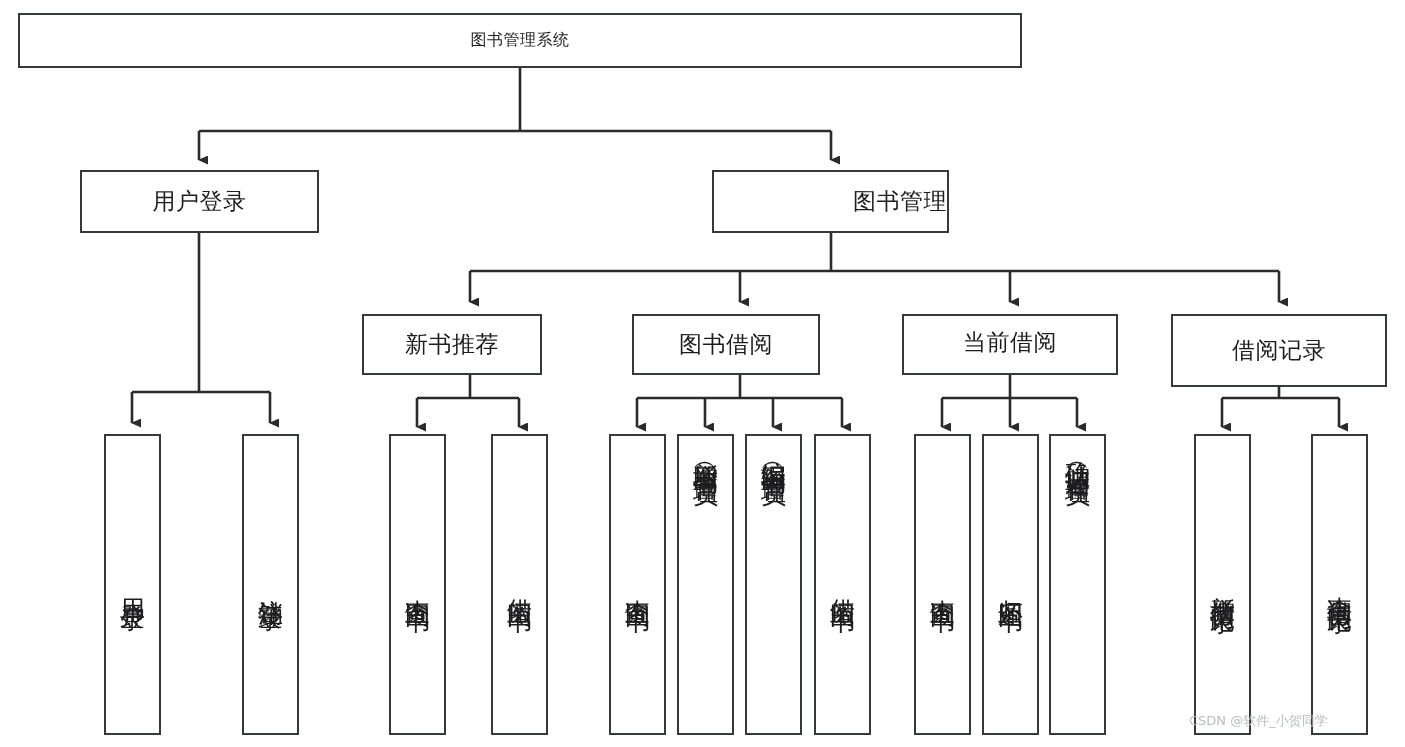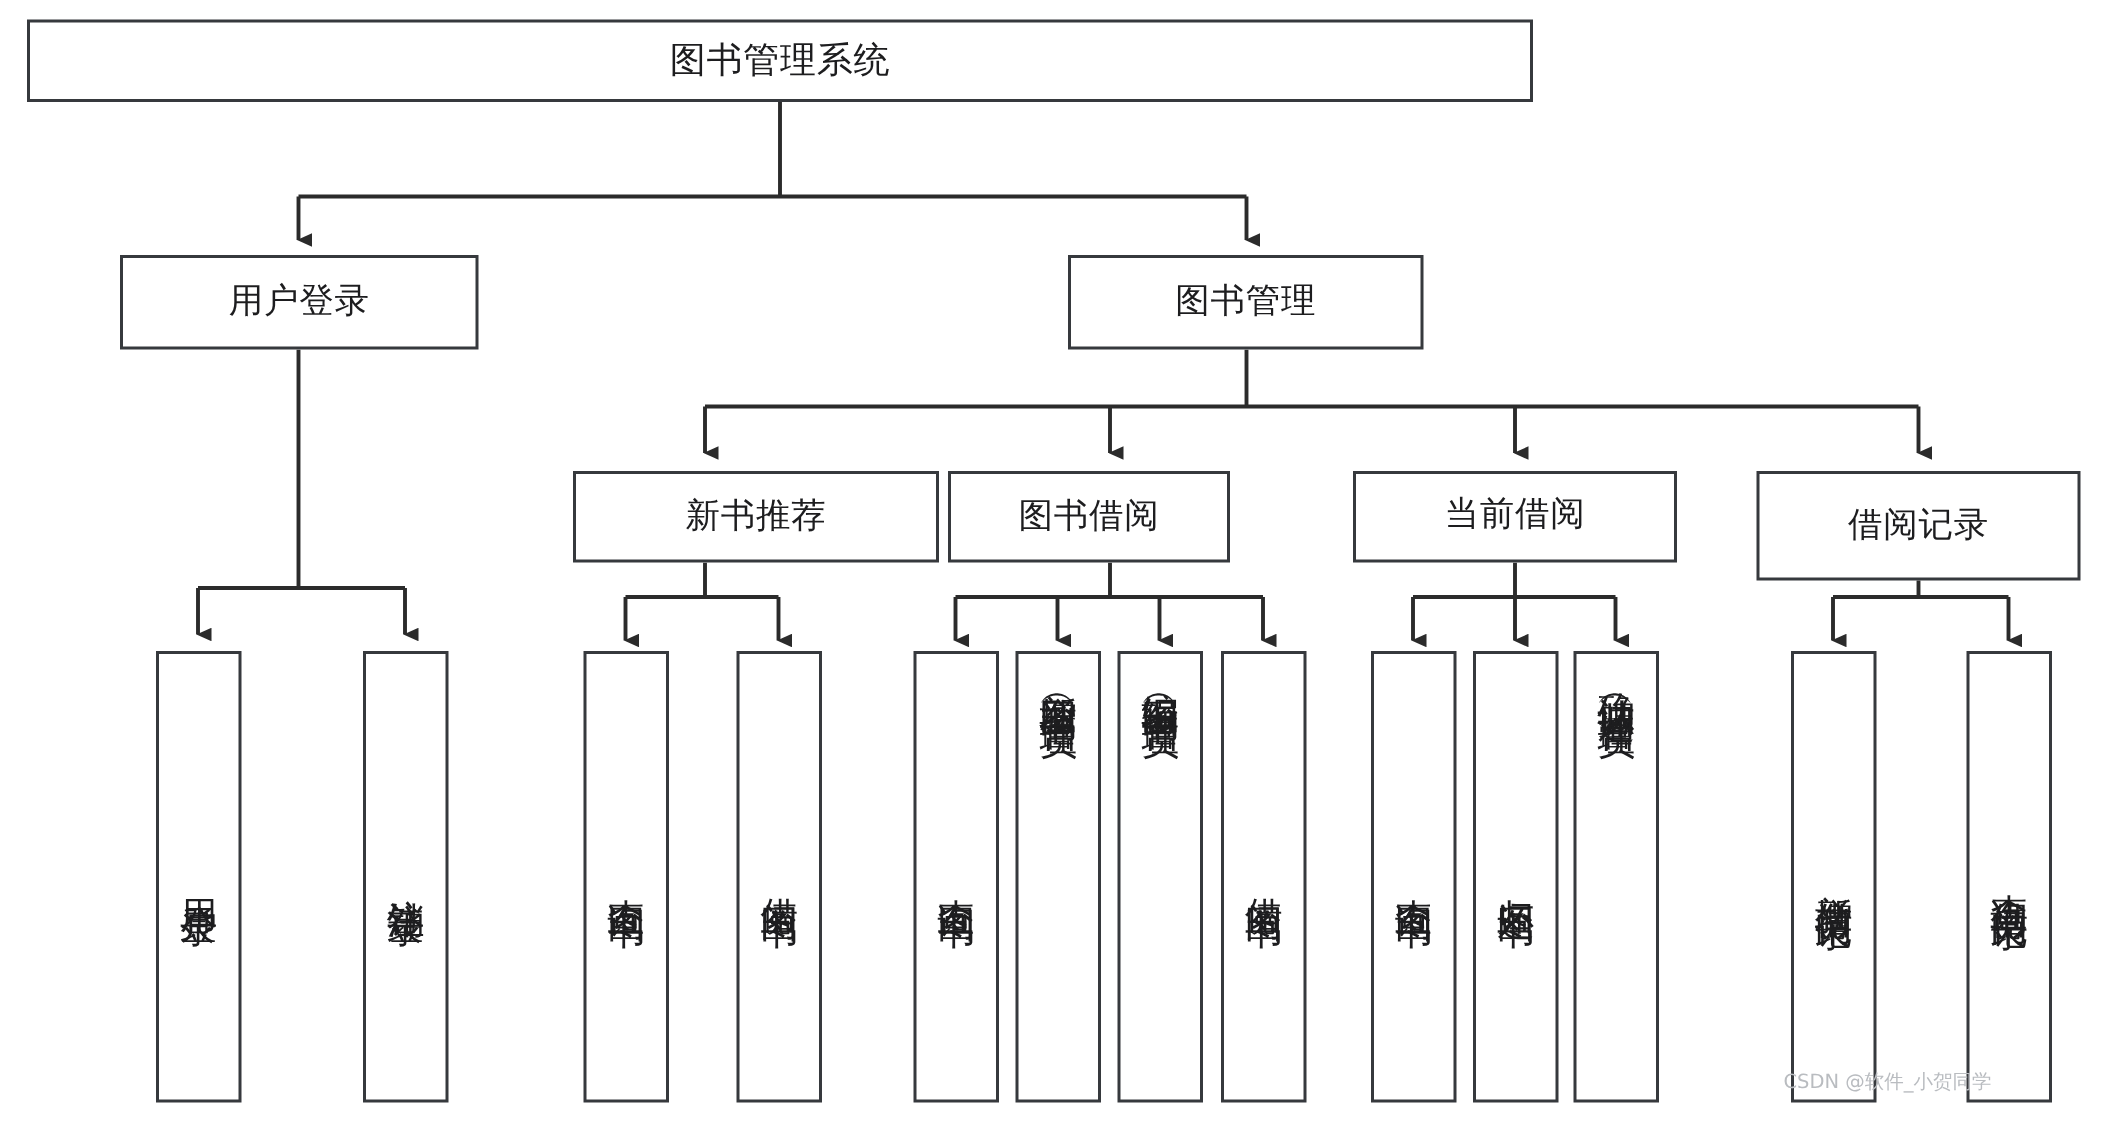--- a/index.html
+++ b/index.html
@@ -38,21 +38,21 @@
   .node .label {
     display: block;
     line-height: 1.18;
     letter-spacing: 0.5px;
     white-space: nowrap;
   }
   .node.horiz .label {
     font-size: 23px;
   }
   .node.root .label {
-    font-size: 24px;
+    font-size: 16px;
   }
   .node.vert {
     align-items: flex-start;
     padding-top: 6px;
   }
   .node.vert .label {
     writing-mode: vertical-rl;
     text-orientation: upright;
     font-size: 25px;
     letter-spacing: 3px;
@@ -127,25 +127,25 @@
     </g>
   </svg>
 
   <div class="node root horiz" style="left:18px; top:13px; width:1004px; height:55px;">
     <span class="label">图书管理系统</span>
   </div>
 
   <div class="node horiz" style="left:80px; top:170px; width:239px; height:63px;">
     <span class="label">用户登录</span>
   </div>
-  <div class="node horiz" style="left:712px; top:170px; width:237px; height:63px;">
+  <div class="node horiz" style="left:712px; top:170px; width:237px; height:63px;justify-content:flex-end;">
     <span class="label">图书管理</span>
   </div>
 
-  <div class="node horiz" style="left:382px; top:314px; width:244px; height:61px;">
+  <div class="node horiz" style="left:362px; top:314px; width:180px; height:61px;">
     <span class="label">新书推荐</span>
   </div>
   <div class="node horiz" style="left:632px; top:314px; width:188px; height:61px;">
     <span class="label">图书借阅</span>
   </div>
   <div class="node horiz" style="left:902px; top:314px; width:216px; height:61px;font-family:Liberation Mono, monospace;">
     <span class="label">当前借阅</span>
   </div>
   <div class="node horiz" style="left:1171px; top:314px; width:216px; height:73px;">
     <span class="label">借阅记录</span>

